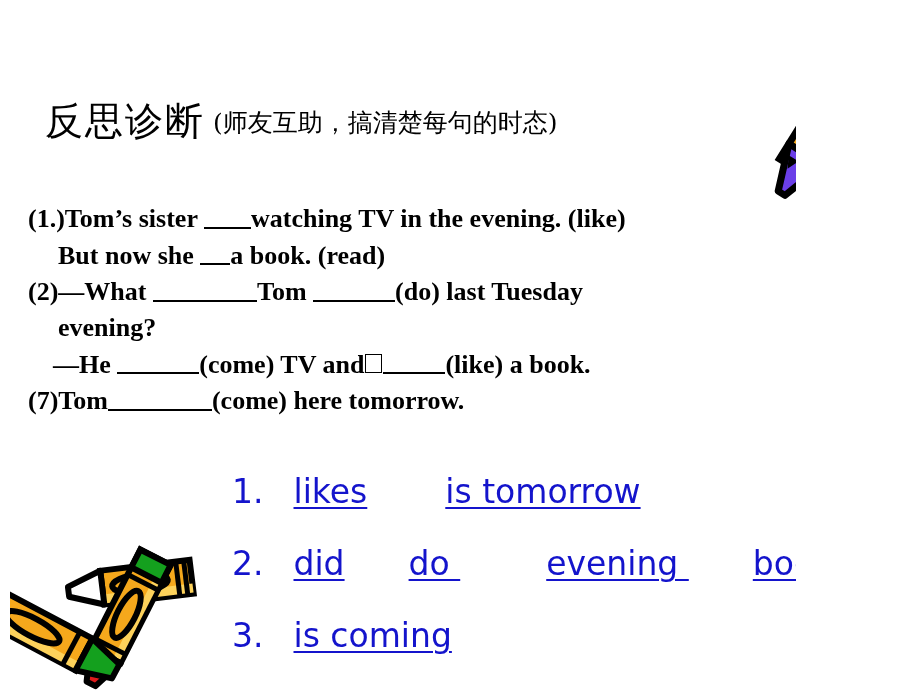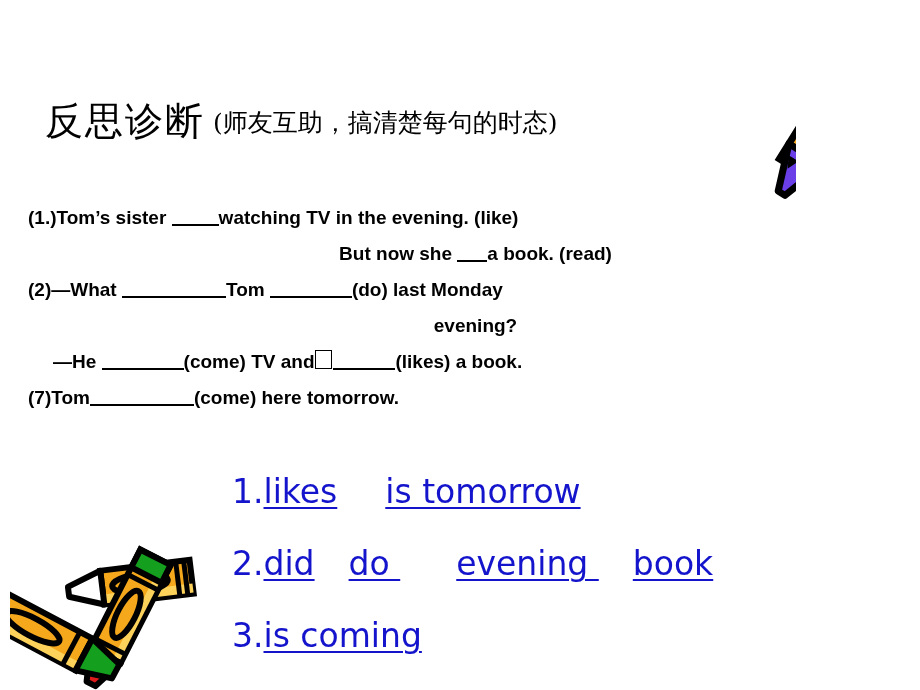--- a/index.html
+++ b/index.html
@@ -42,28 +42,28 @@
     top: -3px;
   }
 
   
   .questions {
     position: absolute;
     left: 28px;
     top: 200px;
     width: 865px;
     color: #000000;
-    font-family: Liberation Sans, sans-serif;
+    font-family: Liberation Serif, serif;
     font-weight: bold;
-    font-size: 19px;
+    font-size: 26px;
     line-height: 36px;
     letter-spacing: 0px;
   }
   .qline { white-space: nowrap; }
-  .qline.indent1 { padding-left: 30px; text-align: center; }
+  .qline.indent1 { padding-left: 30px; }
   .qline.indent2 { padding-left: 25px; }
   .blank {
     display: inline-block;
     border-bottom: 2px solid #000;
     vertical-align: baseline;
     height: 1.02em;
     margin-bottom: -2px;
   }
   .b-xs { width: 30px; }
   .b-s  { width: 47px; }
@@ -88,20 +88,21 @@
     font-size: 33px;
     line-height: 72px;
     white-space: nowrap;
   }
   .ans-line { color: #1414CC; }
   .ans-num { text-decoration: none; }
   .ans-word {
     text-decoration: underline;
     text-underline-offset: 4px;
     text-decoration-thickness: 2px;
+    margin-left: 30px;
   }
   .gap-s { display:inline-block; width: 34px; }
   .gap-m { display:inline-block; width: 48px; }
   .gap-l { display:inline-block; width: 56px; }
 
   
   .art { position: absolute; pointer-events: none; }
   #crayon-top { left: 745px; top: -6px; }
   #squiggle   { left: 830px; top: 178px; }
   #crayons-bottom { left: 10px; top: 528px; }
@@ -114,25 +115,25 @@
   <div class="title-row">
     <span class="title-main">反思诊断</span><span class="title-sub">(师友互助，搞清楚每句的时态)</span>
   </div>
 
   <div class="questions">
 
     <div class="qline"><span>(1.)Tom’s sister </span><span class="blank b-s"></span><span>watching TV in the evening. (like)</span></div>
 
     <div class="qline indent1"><span>But now she </span><span class="blank b-xs"></span><span>a book. (read)</span></div>
 
-    <div class="qline"><span>(2)—What </span><span class="blank b-xl"></span><span>Tom </span><span class="blank b-l"></span><span>(do) last Monday</span></div>
+    <div class="qline"><span>(2)—What </span><span class="blank b-xl"></span><span>Tom </span><span class="blank b-l"></span><span>(do) last Tuesday</span></div>
 
     <div class="qline indent1"><span>evening?</span></div>
 
-    <div class="qline indent2"><span>—He </span><span class="blank b-l"></span><span>(come) TV and</span><span class="tofu"></span><span class="blank b-m"></span><span>(likes) a book.</span></div>
+    <div class="qline indent2"><span>—He </span><span class="blank b-l"></span><span>(come) TV and</span><span class="tofu"></span><span class="blank b-m"></span><span>(like) a book.</span></div>
 
     <div class="qline"><span>(7)Tom</span><span class="blank b-xl"></span><span>(come) here  tomorrow.</span></div>
 
   </div>
 
   <div class="answers">
 
     <div class="ans-line"><span class="ans-num">1.</span><span class="ans-word">likes</span><span class="gap-m"></span><span class="ans-word">is tomorrow</span></div>
 
     <div class="ans-line"><span class="ans-num">2.</span><span class="ans-word">did</span><span class="gap-s"></span><span class="ans-word">do  </span><span class="gap-l"></span><span class="ans-word">evening </span><span class="gap-s"></span><span class="ans-word">book</span></div>

